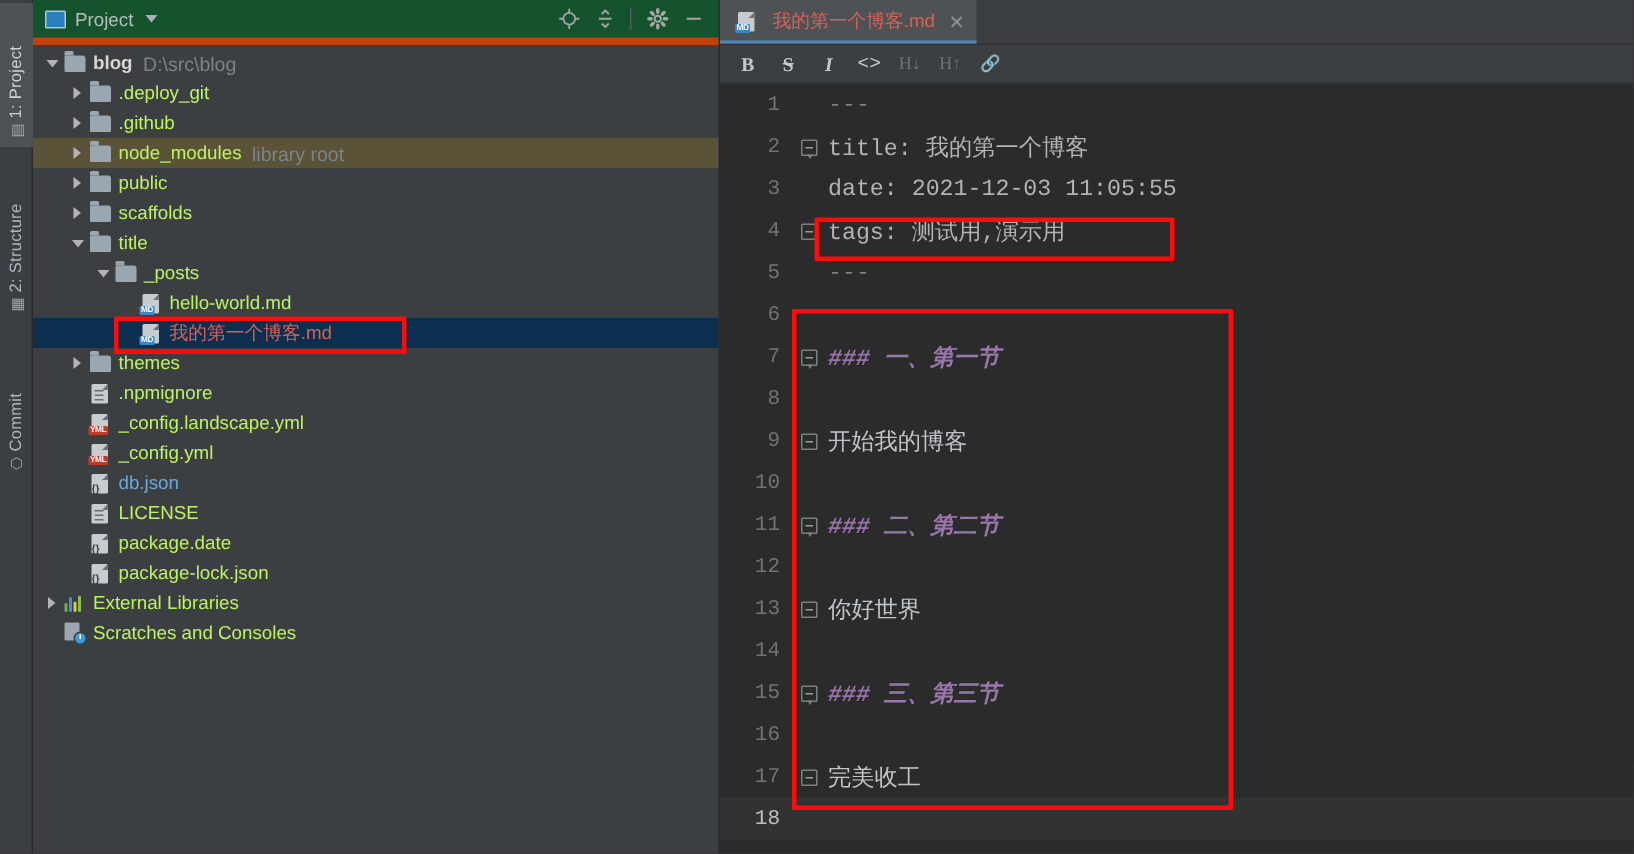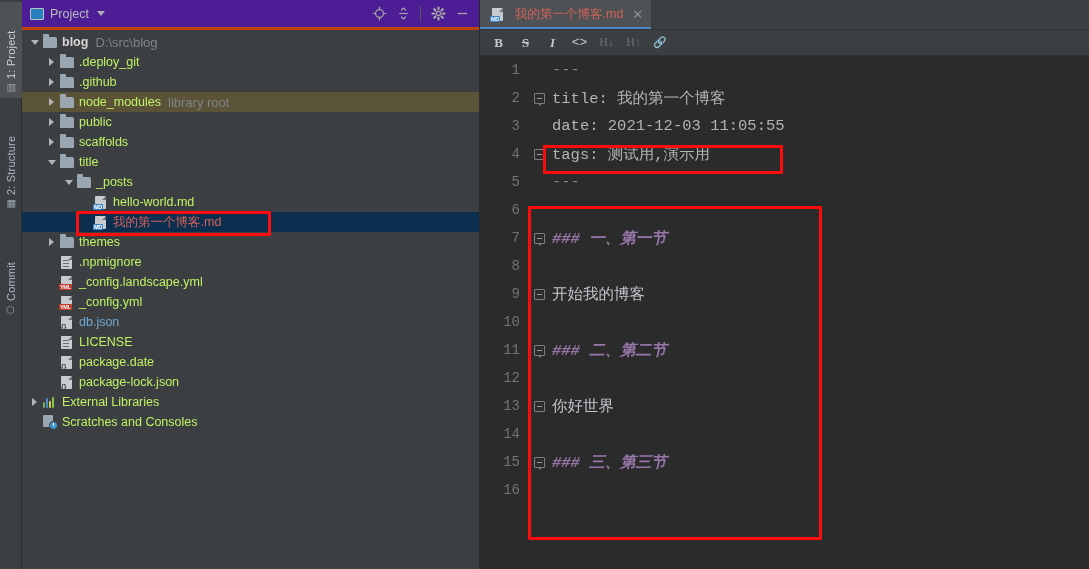--- a/index.html
+++ b/index.html
@@ -68,22 +68,22 @@
     display: flex;
     flex-direction: column;
     position: relative;
   }
   .panel-header {
     height: 30px;
     flex: 0 0 30px;
     display: flex;
     align-items: center;
     padding: 0 6px 0 8px;
-    background: #4c1d95;
-    border-bottom: 3px solid #c2410c;
+    background: #14532d;
+    border-bottom: 5px solid #c2410c;
   }
   .panel-title-wrap {
     display: flex;
     align-items: center;
     gap: 6px;
     cursor: default;
   }
   .panel-icon-box {
     width: 14px; height: 12px;
     border: 1.5px solid #b9c4cc;
@@ -780,20 +780,35 @@
             </span>
             <span class="ctext heading">### 三、第三节</span>
           </div>
           <div class="cline">
             <span class="gutter-no">16</span>
             <span class="foldcol">
               <span class="foldline"></span>
             </span>
             <span class="ctext body"></span>
           </div>
+          <div class="cline">
+            <span class="gutter-no">17</span>
+            <span class="foldcol">
+              <span class="foldline"></span>
+              <span class="fold"></span>
+            </span>
+            <span class="ctext body">完美收工</span>
+          </div>
+          <div class="cline current">
+            <span class="gutter-no">18</span>
+            <span class="foldcol">
+              <span class="foldline" style="bottom: 50%;"></span>
+            </span>
+            <span class="ctext body"></span>
+          </div>
         </div>
     </div>
   </div>
 
 <div class="anno" style="left: 76px; top: 211px; width: 195px; height: 25px; border-color: rgb(252, 13, 13);"></div>
     <div class="anno" style="left: 543px; top: 145px; width: 240px; height: 29px; border-color: rgb(252, 13, 13);"></div>
     <div class="anno" style="left: 528px; top: 206px; width: 294px; height: 334px; border-color: rgb(252, 13, 13);"></div>
   </div>
 
 </body></html>

